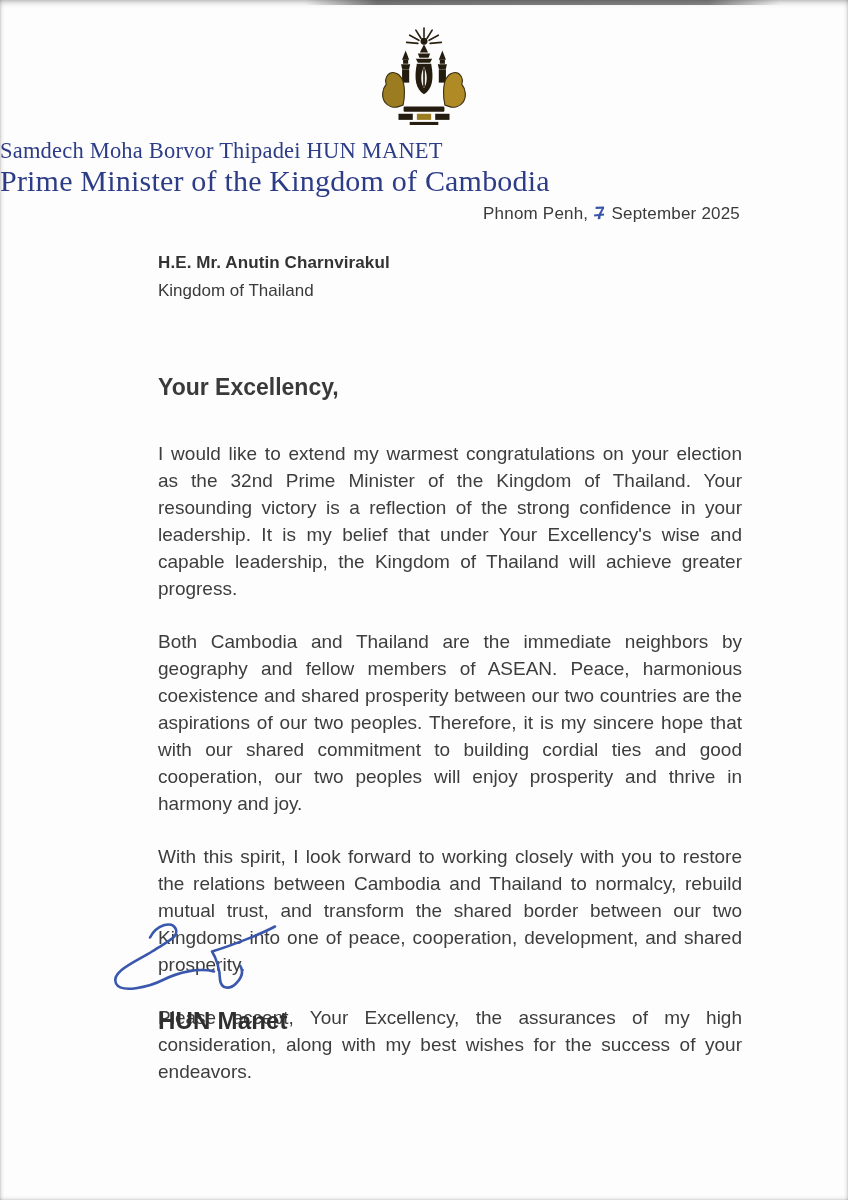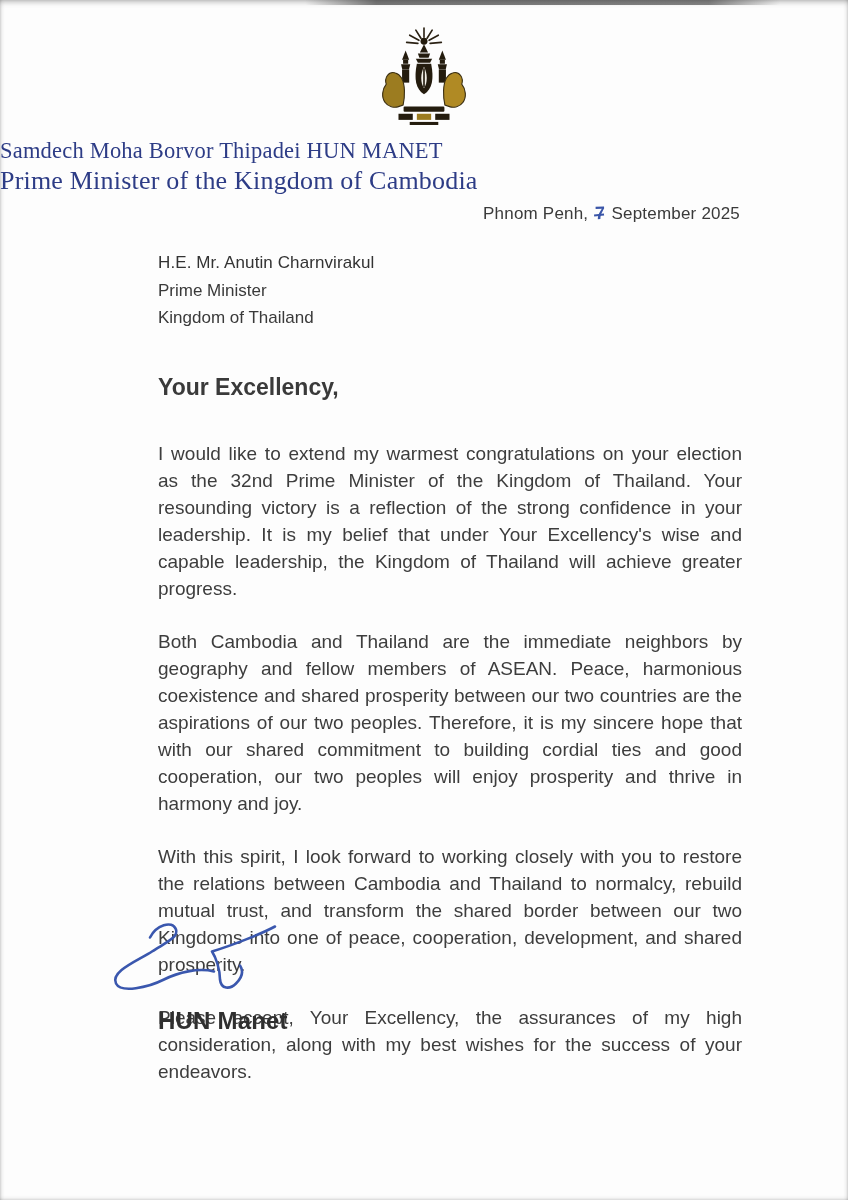--- a/index.html
+++ b/index.html
@@ -29,21 +29,21 @@
     transform: translateX(-50%);
     width: 98px; height: 100px;
   }
   .letterhead {
     position: absolute; top: 136px; left: 0; width: 100%;
     text-align: left;
     font-family: "Liberation Serif", serif;
     color: #2d3c86;
   }
   .letterhead .line1 { font-size: 22.5px; line-height: 30px; letter-spacing: .2px; }
-  .letterhead .line2 { font-size: 26px;  line-height: 30px; letter-spacing: .2px; }
+  .letterhead .line2 { font-size: 30px;  line-height: 30px; letter-spacing: .2px; }
   .dateline {
     position: absolute; top: 203px; right: 108px;
     font-size: 17px; color: #3a3a3a; letter-spacing: .2px;
     white-space: nowrap;
   }
   .handwritten-day {
     position: relative;
     display: inline-block;
     margin: 0 6px 0 7px;
     color: #3a55a8;
@@ -55,21 +55,21 @@
     content: "";
     position: absolute; left: -1px; top: 54%;
     width: 100%; height: 1.8px;
     background: #3a55a8;
     transform: rotate(-4deg);
   }
   .recipient {
     position: absolute; top: 249px; left: 158px;
     font-size: 17px; line-height: 27.5px; color: #3a3a3a;
   }
-  .recipient .name { font-weight: 400; color: #333333; letter-spacing: .1px; }
+  .recipient .name { font-weight: 700; color: #333333; letter-spacing: .1px; }
   .recipient .city { text-decoration: underline; text-underline-offset: 3px; }
   .salutation {
     position: absolute; top: 374px; left: 158px;
     font-size: 23px; color: #3a3a3a; font-weight: bold;
   }
   .body-text {
     position: absolute; top: 417px; left: 158px;
     width: 584px;
     font-size: 19px; line-height: 27px;
     text-align: justify;
@@ -144,21 +144,20 @@
 
   <div class="letterhead">
     <div class="line1">Samdech Moha Borvor Thipadei HUN MANET</div>
     <div class="line2">Prime Minister of the Kingdom of Cambodia</div>
   </div>
 
   <div class="dateline"><span>Phnom Penh,</span><span class="handwritten-day">7</span><span>September 2025</span></div>
 
   <div class="recipient">
     <div class="name">H.E. Mr. Anutin Charnvirakul</div>
-    <div>Prime Minister</div>
     <div>Kingdom of Thailand</div>
   </div>
 
   <div class="salutation">Your Excellency,</div>
 
   <div class="body-text">
     <p>I would like to extend my warmest congratulations on your election as the 32nd Prime Minister of the Kingdom of Thailand. Your resounding victory is a reflection of the strong confidence in your leadership. It is my belief that under Your Excellency's wise and capable leadership, the Kingdom of Thailand will achieve greater progress.</p>
     <p>Both Cambodia and Thailand are the immediate neighbors by geography and fellow members of ASEAN. Peace, harmonious coexistence and shared prosperity between our two countries are the aspirations of our two peoples. Therefore, it is my sincere hope that with our shared commitment to building cordial ties and good cooperation, our two peoples will enjoy prosperity and thrive in harmony and joy.</p>
     <p>With this spirit, I look forward to working closely with you to restore the relations between Cambodia and Thailand to normalcy, rebuild mutual trust, and transform the shared border between our two Kingdoms into one of peace, cooperation, development, and shared prosperity.</p>
     <p>Please accept, Your Excellency, the assurances of my high consideration, along with my best wishes for the success of your endeavors.</p>

